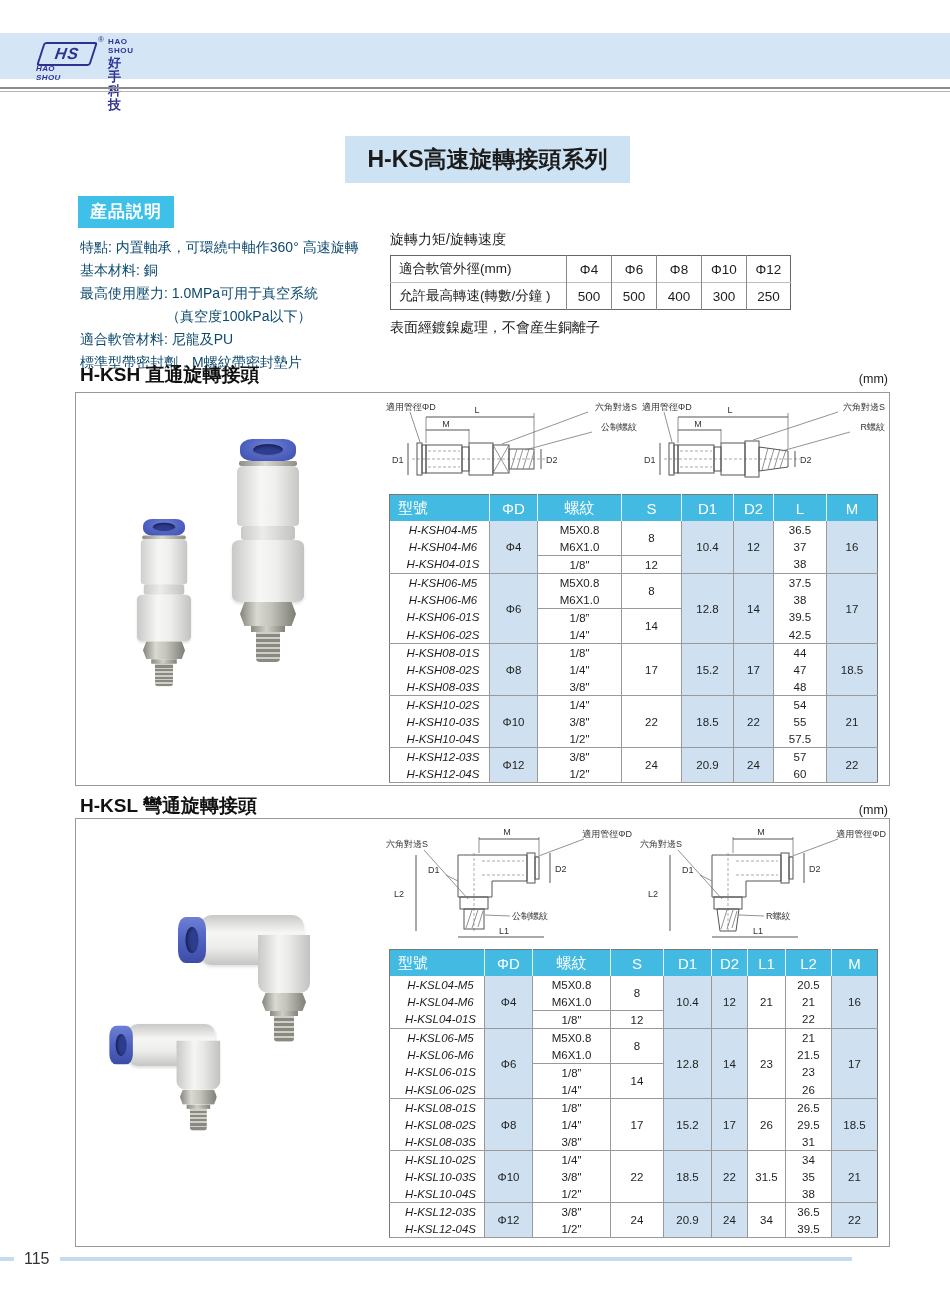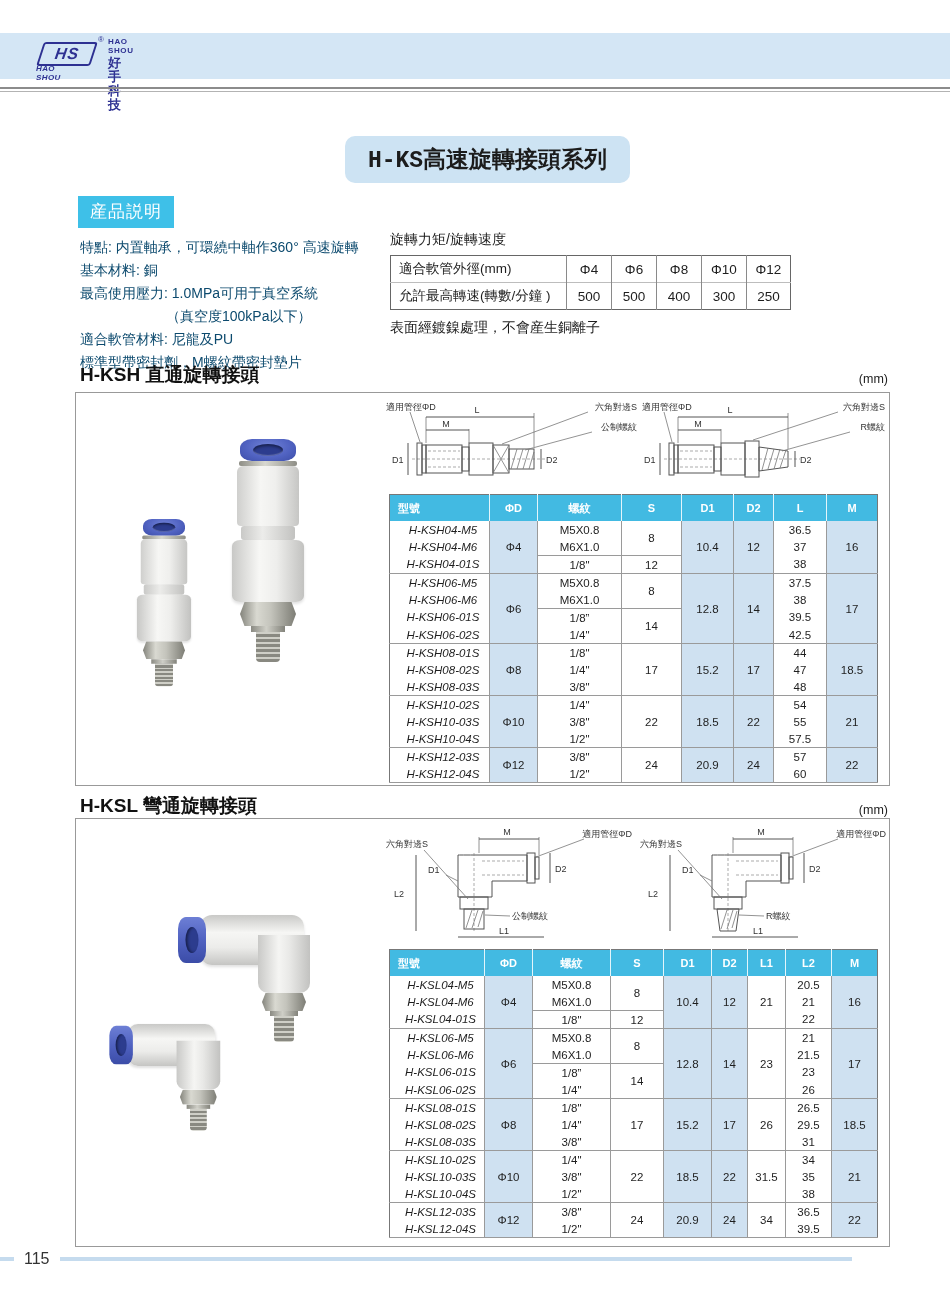--- a/index.html
+++ b/index.html
@@ -15,22 +15,22 @@
   .logo{position:absolute;left:36px;top:42px;height:36px;color:#2e3192;}
   .hs-box{position:absolute;left:4px;top:0;width:50px;height:20px;border:2px solid #2e3192;border-radius:3px;transform:skewX(-18deg);display:flex;align-items:center;justify-content:center;}
   .hs-box span{display:block;transform:skewX(10deg);font-style:italic;font-weight:bold;font-size:16px;letter-spacing:1px;}
   .logo-reg{position:absolute;left:62px;top:-7px;font-size:8px;}
   .logo-right{position:absolute;left:72px;top:-4px;line-height:1.1;}
   .logo-en{font-size:8px;font-weight:bold;letter-spacing:.6px;}
   .logo-cn{font-size:13px;font-weight:bold;letter-spacing:1px;}
   .logo-sub{position:absolute;left:0px;top:22px;font-size:8px;font-weight:bold;font-style:italic;letter-spacing:.4px;}
 
   
-  .page-title{position:absolute;left:345px;top:136px;width:285px;height:47px;background:#cde3f3;border-radius:10px;display:flex;align-items:center;justify-content:center;font-size:23px;font-weight:bold;color:#1c1c1c;font-family:Liberation Mono, monospace;}
-  .desc-label{position:absolute;left:78px;top:196px;background:#3ec0e8;color:#fff;font-size:17px;font-weight:normal;padding:4px 12px 5px 12px;letter-spacing:1px;}
+  .page-title{position:absolute;left:345px;top:136px;width:285px;height:47px;background:#cde3f3;border-radius:0;display:flex;align-items:center;justify-content:center;font-size:23px;font-weight:bold;color:#1c1c1c;}
+  .desc-label{position:absolute;left:78px;top:196px;background:#3ec0e8;color:#fff;font-size:17px;font-weight:bold;padding:4px 12px 5px 12px;letter-spacing:1px;}
   .features{position:absolute;left:80px;top:236px;font-size:14px;line-height:23px;color:#0c4a6e;}
   .features .indent{padding-left:86px;}
 
   
   .torque-wrap{position:absolute;left:390px;top:231px;width:400px;}
   .torque-title{font-size:14px;color:#1e1e1e;margin-bottom:6px;}
   table.torque{border-collapse:collapse;table-layout:fixed;width:400px;border:1px solid #666;}
   table.torque td{border-left:1px solid #8a8a8a;border-top:1px solid #bdbdbd;height:26px;font-size:13.5px;color:#1e1e1e;text-align:center;padding:0;}
   table.torque tr:first-child td{border-top:none;}
   table.torque td.t-label{text-align:left;padding-left:8px;border-left:none;}
@@ -38,21 +38,21 @@
   .torque-note{margin-top:9px;font-size:14px;color:#1e1e1e;}
 
   
   .sec-head{position:absolute;left:80px;font-size:19px;font-weight:bold;color:#111;}
   .sec-unit{position:absolute;right:62px;font-size:12.5px;color:#222;}
   .sec-box{position:absolute;left:75px;width:813px;border:1px solid #999;background:#fff;}
 
   
   .spec-pos{position:absolute;}
   table.spec{border-collapse:collapse;table-layout:fixed;width:488px;border:1px solid #777;}
-  table.spec th{background:#42bae2;color:#fff;font-weight:bold;font-size:11px;height:26px;padding:0;border-left:1px solid rgba(255,255,255,.85);text-align:center;}
+  table.spec th{background:#42bae2;color:#fff;font-weight:normal;font-size:15px;height:26px;padding:0;border-left:1px solid rgba(255,255,255,.85);text-align:center;}
   table.spec th:first-child{text-align:left;padding-left:8px;border-left:none;}
   table.spec td{padding:0;height:17px;font-size:11.5px;color:#1e1e1e;text-align:center;border-left:1px solid #9a9a9a;}
   table.spec td:first-child{border-left:none;}
   table.spec td.model{text-align:center;padding-left:7px;font-style:italic;}
   table.spec td.shade{background:#cfe1f1;}
   table.spec td.b{border-bottom:1px solid #9a9a9a;}
 
   
   svg text{font-family:"Liberation Sans","DejaVu Sans",sans-serif;font-size:9px;fill:#333;}
   svg .ln{stroke:#555;stroke-width:1;fill:none;}

